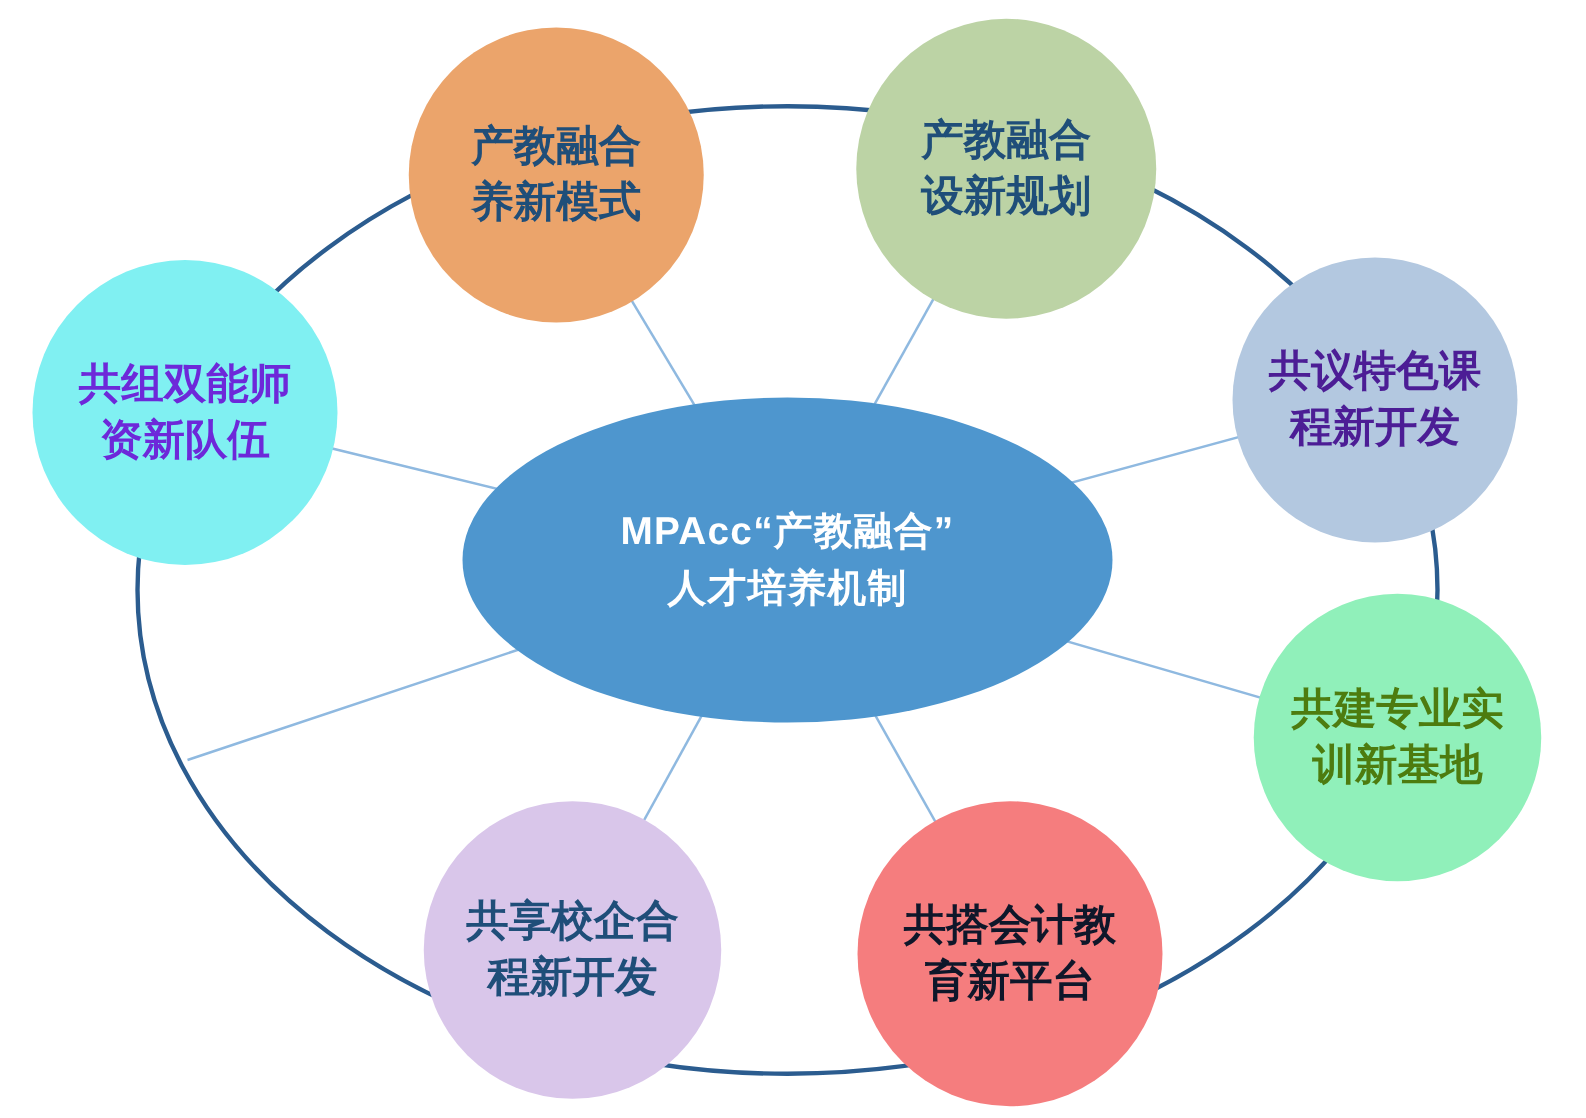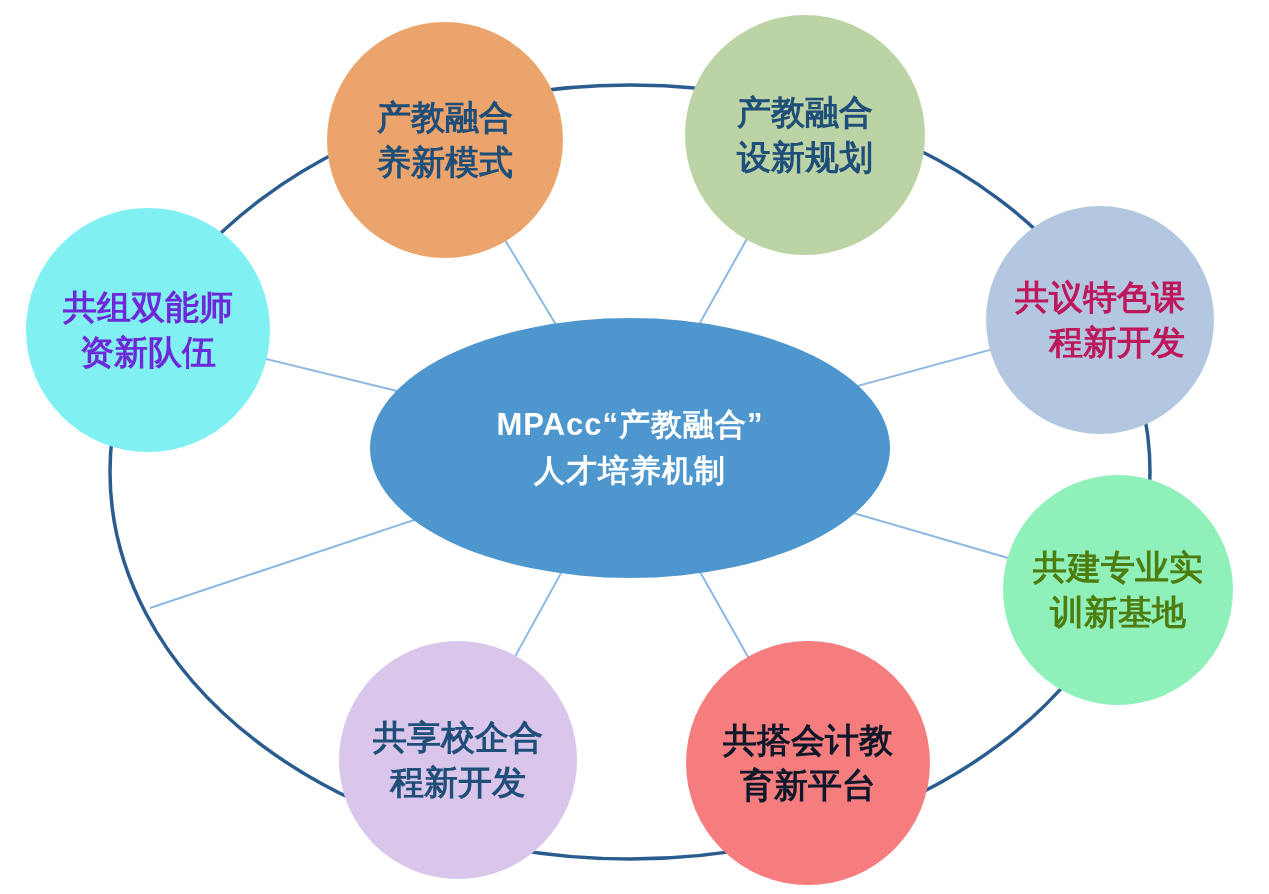--- a/index.html
+++ b/index.html
@@ -82,21 +82,21 @@
   <div class="node n1" style="background: rgb(235, 164, 107); color: rgb(31, 78, 121);">
     <span>产教融合
 养新模式</span>
   </div>
 
   <div class="node n2" style="background: rgb(188, 211, 165); color: rgb(31, 78, 121);">
     <span>产教融合
 设新规划</span>
   </div>
 
-  <div class="node n3" style="background: rgb(179, 200, 224); color: #be185d; text-align: right;">
+  <div class="node n3" style="background: rgb(179, 200, 224); color: #4c1d95;">
     <span>共议特色课
 程新开发</span>
   </div>
 
   <div class="node n4" style="background: rgb(144, 240, 186); color: #4d7c0f;">
     <span>共建专业实
 训新基地</span>
   </div>
 
   <div class="node n5" style="background: rgb(245, 125, 126); color: #0f172a;">

